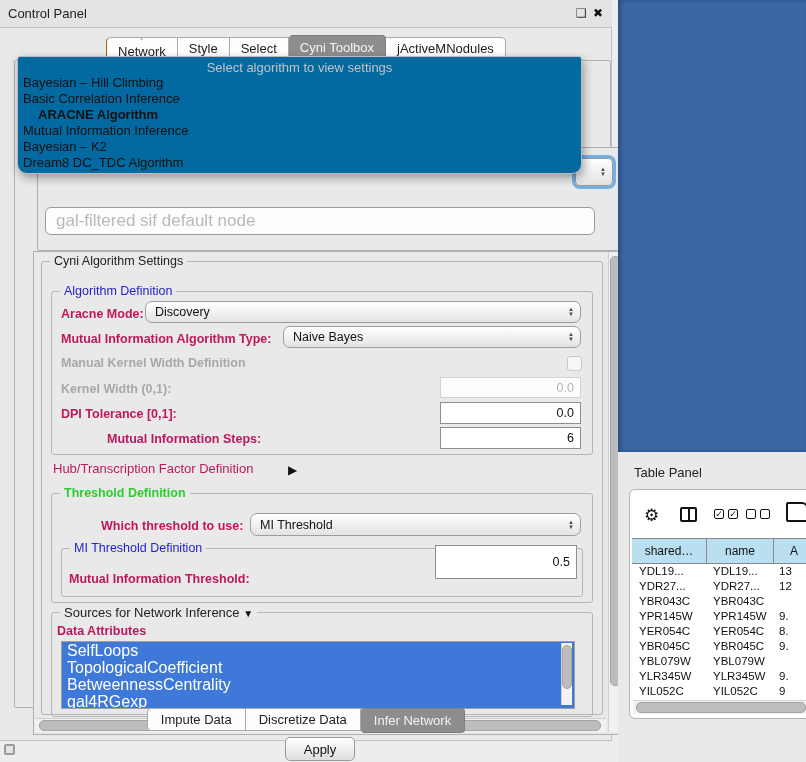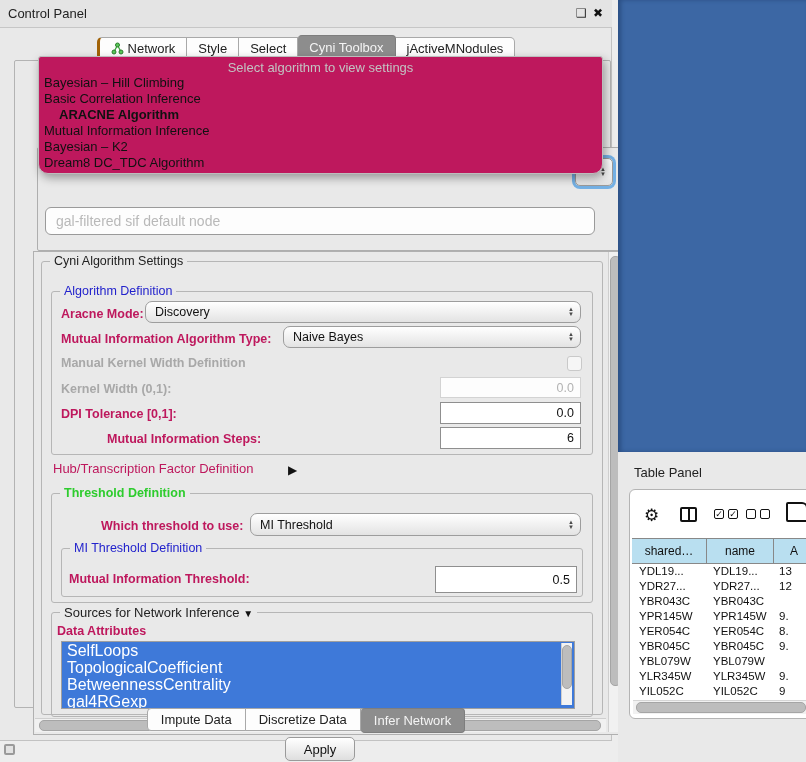--- a/index.html
+++ b/index.html
@@ -10,35 +10,35 @@
   
   #control-panel{left:0;top:0;width:612px;height:741px;background:#e9e9e9;border:1px solid #c2c2c2;border-left:none;border-top:none;box-sizing:border-box;}
   #cp-header{left:0;top:0;width:612px;height:27px;background:#e4e4e4;border-bottom:1px solid #c6c6c6;}
   #cp-title{left:8px;top:6px;font-size:13px;color:#222;}
   #cp-float{left:576px;top:6px;font-size:12px;color:#333;font-weight:bold;cursor:default;}
   #cp-close{left:593px;top:6px;font-size:12px;color:#111;font-weight:bold;cursor:default;}
 
   
   #top-tabs{left:0;top:36px;width:612px;height:24px;display:flex;justify-content:center;align-items:flex-end;}
   .tab{height:21px;display:flex;align-items:center;gap:4px;padding:0 11px;font-size:13px;color:#222;background:#fdfdfd;border:1px solid #a9a9a9;border-left:none;white-space:nowrap;}
-  .tab:first-child{border-left:3px solid #a16207;border-radius:5px 0 0 0;}
+  .tab:first-child{border-left:1px solid #a16207;border-radius:5px 0 0 0;flex-direction:column;}
   .tab:last-child{border-radius:0 5px 0 0;}
   .tab.selected{background:#8d8d8d;color:#f4f4f4;border-color:#7e7e7e;border-radius:4px;height:23px;}
   .net-glyph{width:13px;height:13px;display:inline-block;}
 
   
   #content-pane{left:14px;top:60px;width:595px;height:646px;border:1px solid #b3b3b3;border-radius:2px;background:#e9e9e9;}
 
   
   #inference-box{left:22px;top:86px;width:582px;height:102px;border:1px solid #aeaeae;border-radius:2px;background:#e9e9e9;}
   #combo-frag-top{left:560px;top:97px;width:36px;height:26px;border:1px solid #9a9a9a;border-radius:5px;background:linear-gradient(#ffffff,#e2e2e2);box-shadow:0 0 0 3px #74b0e4;}
-  #combo-frag-bottom{left:30px;top:146px;width:550px;height:28px;border:1px solid #9a9a9a;border-radius:6px;background:#fdfdfd;color:#b9b9b9;font-size:14px;display:flex;align-items:center;padding-left:10px;box-sizing:border-box;}
-
-  
-  #algo-popup{left:17px;top:56px;width:563px;height:116px;background:#be185d;border:1px solid #bdbdbd;border-radius:3px 3px 10px 10px;box-shadow:2px 4px 10px rgba(0,0,0,.35);z-index:40;margin-left:21px;}
+  #combo-frag-bottom{left:30px;top:146px;width:550px;height:28px;border:1px solid #9a9a9a;border-radius:6px;background:#fdfdfd;color:#b9b9b9;font-size:17px;display:flex;align-items:center;padding-left:10px;box-sizing:border-box;}
+
+  
+  #algo-popup{left:17px;top:56px;width:563px;height:116px;background:#0369a1;border:1px solid #bdbdbd;border-radius:3px 3px 10px 10px;box-shadow:2px 4px 10px rgba(0,0,0,.35);z-index:40;}
   #popup-placeholder{width:100%;text-align:center;color:#c3c3c3;font-size:13px;margin-top:3px;}
   .popup-item{font-size:13px;color:#111;line-height:16px;padding-left:5px;white-space:nowrap;}
   .popup-item.bold{font-weight:bold;padding-left:20px;}
 
   
   #scrollpane{left:18px;top:190px;width:589px;height:482px;border:1px solid #b0b0b0;background:#e9e9e9;}
   .vscroll{background:#f1f1f1;border-left:1px solid #cfcfcf;}
   .scroll-thumb{background:#bdbdbd;border-radius:5px;border:1px solid #a5a5a5;}
   #cp-vscroll{left:593px;top:191px;width:13px;height:480px;}
   #cp-vthumb{left:595px;top:195px;width:9px;height:428px;}
@@ -202,21 +202,21 @@
       </div>
       <span class="abs lbl" style="left:86px;top:458px;">Which threshold to use:</span>
       <div class="abs combo" style="left:235px;top:452px;width:331px;height:23px;">
         <span>MI Threshold</span>
         <span class="spin"></span>
       </div>
       <div class="abs group" style="left:46px;top:487px;width:520px;height:47px;">
         <span class="legend blue">MI Threshold Definition</span>
       </div>
       <span class="abs lbl" style="left:54px;top:511px;">Mutual Information Threshold:</span>
-      <div class="abs field" style="left:420px;top:505px;width:142px;height:27px;">
+      <div class="abs field" style="left:420px;top:484px;width:142px;height:34px;">
         <span>0.5</span>
       </div>
 
       <div class="abs group" style="left:36px;top:551px;width:540px;height:103px;">
         <span class="legend" style="font-size:13px;"><span>Sources for Network Inference</span> <span class="arrow-down"></span></span>
       </div>
       <span class="abs lbl" style="left:42px;top:563px;">Data Attributes</span>
       <div id="attr-list" class="abs">
           <div class="attr-item selected">SelfLoops</div>
           <div class="attr-item selected">TopologicalCoefficient</div>

